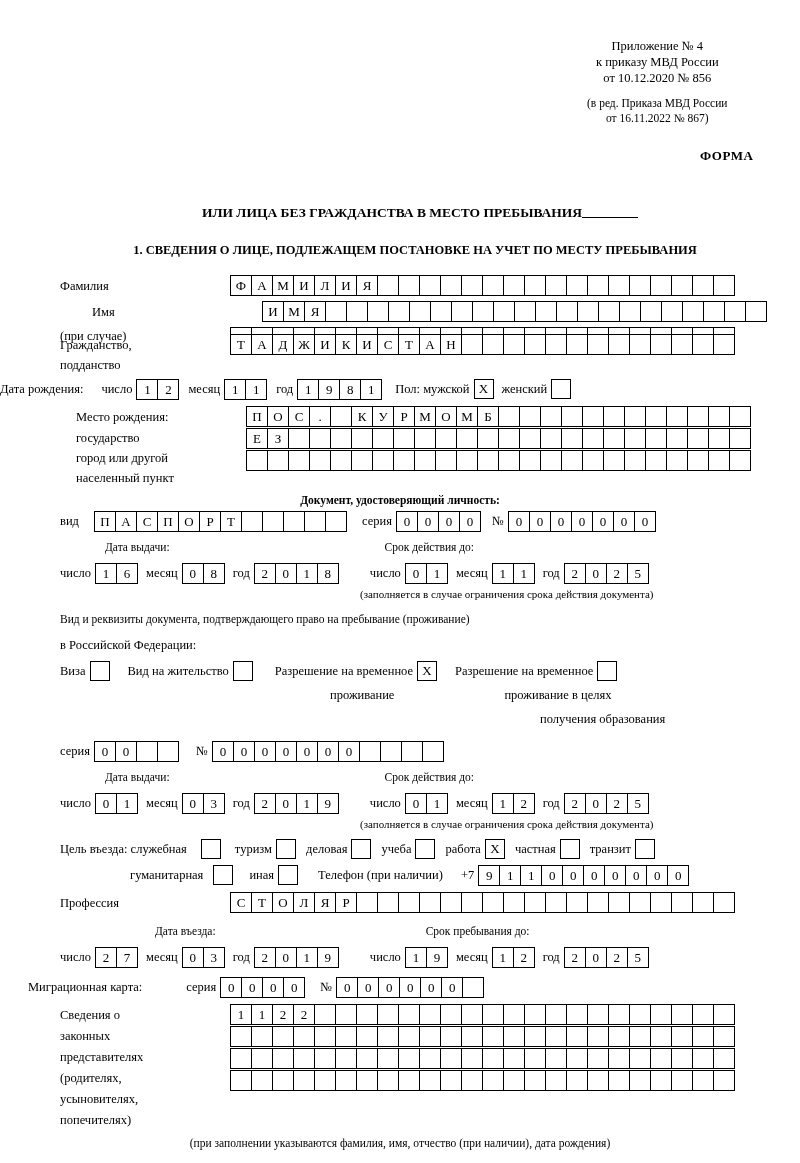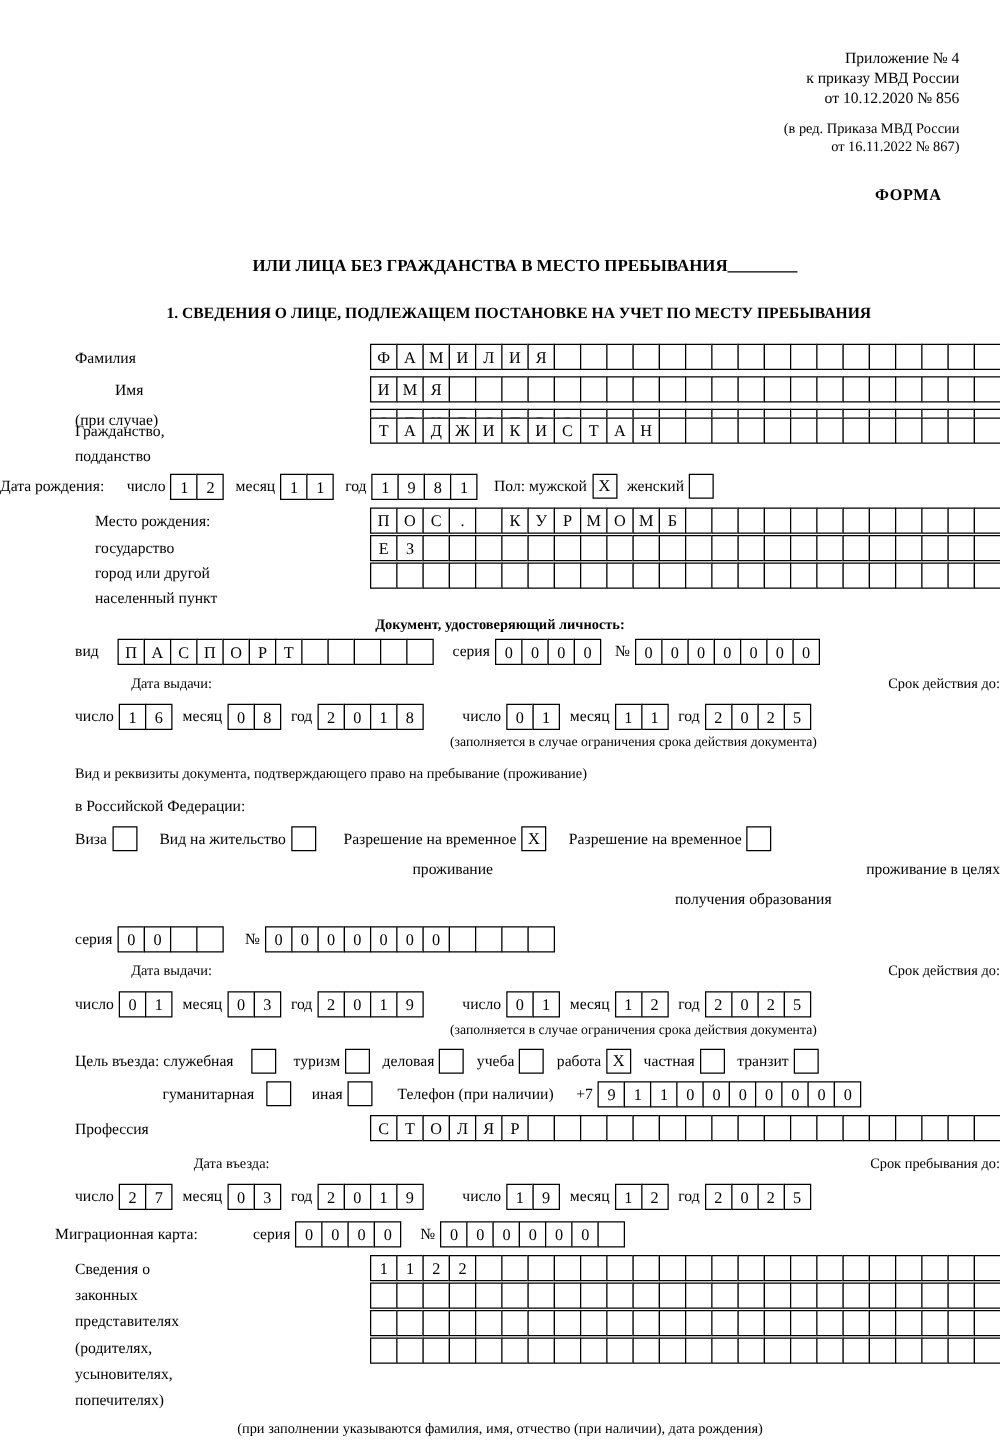--- a/index.html
+++ b/index.html
@@ -9,24 +9,24 @@
     background:#ffffff;
     font-family:"Liberation Serif", serif;
     color:#000;
     position:relative;
   }
   .page { position:relative; width:800px; min-height:1163px; padding:0; box-sizing:border-box; }
 
   
   .hdr {
     position:absolute;
-    left:627px; top:38px;
+    left:587px; top:38px;
     font-size:12.5px;
     line-height:16px;
-    text-align:right;
+    text-align:center;
   }
   .hdr .sub { margin-top:10px; font-size:11.5px; line-height:15px; }
   .forma {
     position:absolute;
     left:700px; top:148px;
     font-size:13px;
     font-weight:bold;
     letter-spacing:0.5px;
   }
 
@@ -45,21 +45,21 @@
     position:absolute;
     left:60px; top:243px;
     width:710px;
     text-align:center;
     font-size:12.5px;
     font-weight:bold;
   }
 
   .form-body { position:absolute; left:0; top:275px; width:800px; }
 
-  .row { display:flex; align-items:flex-start; margin:0 0 4px 0;justify-content:space-between; }
+  .row { display:flex; align-items:flex-start; margin:0 0 4px 0; }
   .lbl { font-size:12.5px; line-height:22px; }
   .lbl.sm { font-size:11.5px; }
 
   
   .boxes { display:flex; }
   .bx {
     width:22px; height:21px;
     border:1px solid #000;
     margin-right:-1px;
     box-sizing:border-box;
@@ -653,21 +653,21 @@
         <span class="lbl" style="margin-left:5px;">год</span>
         <span class="boxes">
             <span class="bx">2</span>
             <span class="bx">0</span>
             <span class="bx">2</span>
             <span class="bx">5</span>
           </span>
       </div>
     </div>
 
-    <div class="row" style="padding-left:44px; margin-top:8px;">
+    <div class="row" style="padding-left:28px; margin-top:8px;">
       <div class="inline">
         <span class="lbl">Миграционная карта:</span>
         <span class="lbl" style="margin-left:40px;">серия</span>
         <span class="boxes">
             <span class="bx">0</span>
             <span class="bx">0</span>
             <span class="bx">0</span>
             <span class="bx">0</span>
           </span>
         <span class="lbl" style="margin-left:12px;">№</span>

